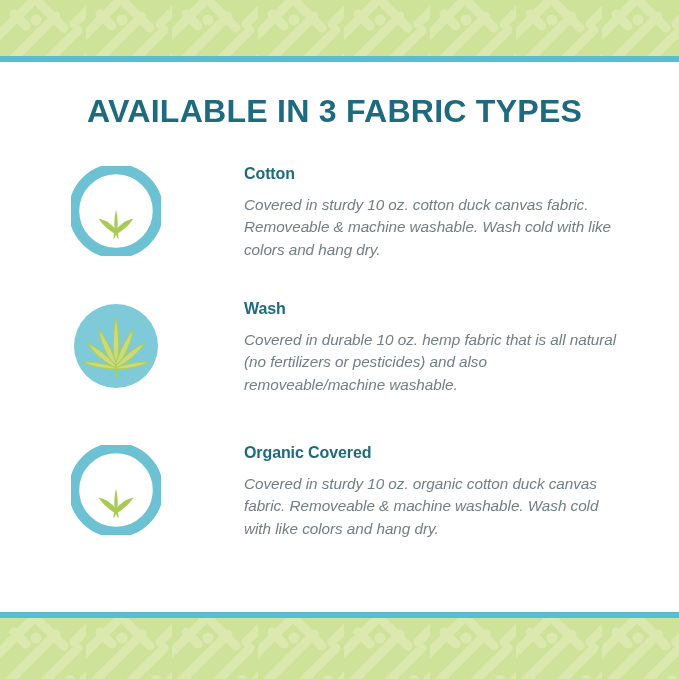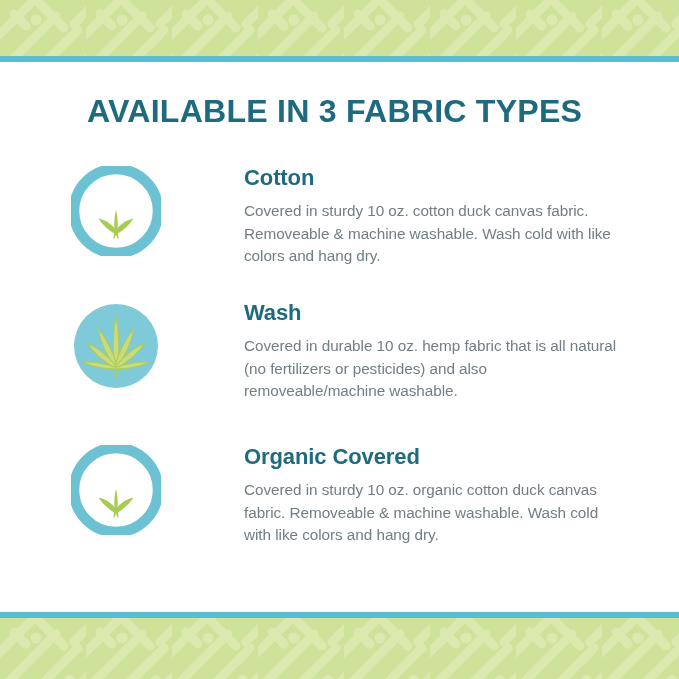--- a/index.html
+++ b/index.html
@@ -99,35 +99,36 @@
   .row-text {
     position: absolute;
     left: 244px;
     top: 0;
     width: 380px;
   }
 
   .fabric-name {
     font-family: "Liberation Sans", sans-serif;
     font-weight: bold;
-    font-size: 22px;
+    font-size: 16px;
     color: #1E6A7E;
     line-height: 1.05;
     margin: 0 0 11px 0;
     letter-spacing: -0.1px;
   }
 
   .fabric-desc {
     font-family: "Liberation Sans", sans-serif;
     font-weight: normal;
     font-size: 15.3px;
     line-height: 22.5px;
     color: #717E84;
     margin: 0;
     letter-spacing: -0.05px;
+    font-style: italic;
   }
 </style>
 </head>
 <body>
 
 <div class="page">
 
   <div class="band band-top">
     <svg class="band-pattern" viewBox="0 0 679 56" preserveAspectRatio="none">
       <defs>

